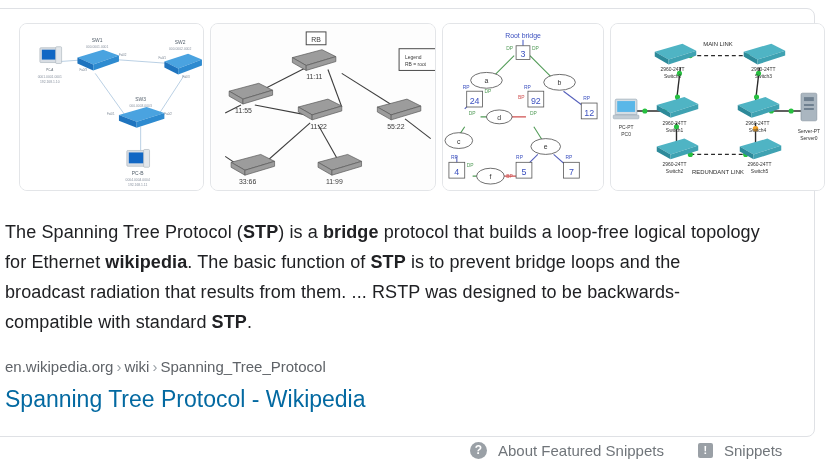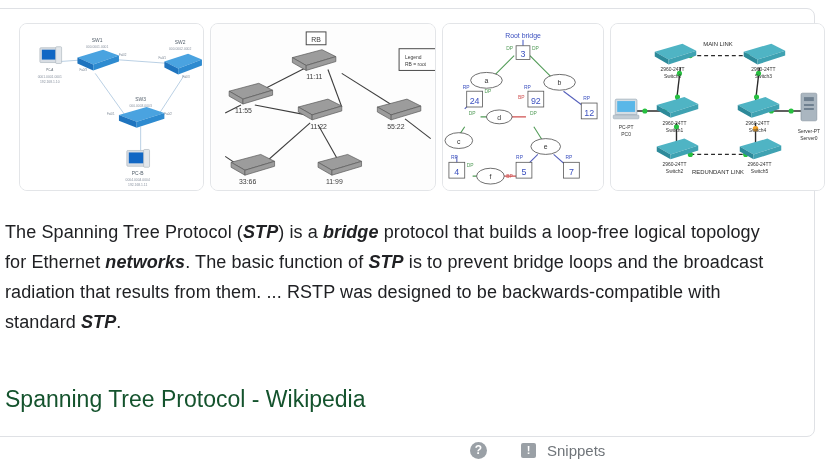--- a/index.html
+++ b/index.html
@@ -49,38 +49,38 @@
   
   .snippet-text{
     position:absolute;
     left:14px; top:208px;
     width:760px;
     font-size:18px;
     line-height:30px;
     color:#202124;
     letter-spacing:0.1px;
   }
-  .snippet-text b{ font-weight:700; color:#202124;font-style:italic; }
+  .snippet-text b{ font-weight:700; color:#202124; }
 
   
   .result-url{
     position:absolute;
     left:14px; top:348px;
     font-size:15px;
     line-height:20px;
     color:#5f6368;
     white-space:nowrap;
   }
   .result-url .crumb-sep{ color:#9aa0a6; padding:0 3px; }
   .result-title{
     position:absolute;
     left:14px; top:375px;
     font-size:23px;
     line-height:30px;
-    color:#14532d;
+    color:#0369a1;
     white-space:nowrap;
     cursor:pointer;
   }
 
   
   .snippet-footer{
     position:absolute;
     left:470px; top:437px;
     height:26px;
     display:flex;
@@ -407,29 +407,33 @@
             <rect x="195" y="74" width="10" height="4" fill="#6f8090"></rect>
             <rect x="195" y="81" width="10" height="2" fill="#6f8090"></rect>
             <rect x="195" y="85" width="10" height="2" fill="#6f8090"></rect>
             <text x="200" y="110" font-size="5" fill="#333" text-anchor="middle" font-family="Liberation Sans, sans-serif">Server-PT</text>
             <text x="200" y="117" font-size="5" fill="#333" text-anchor="middle" font-family="Liberation Sans, sans-serif">Server0</text>
           </g>
         </svg>
       </div>
     </div>
 
-    <div class="snippet-text" id="snippet-text">The Spanning Tree Protocol (<b>STP</b>) is a <b>bridge</b> protocol that builds a loop-free logical topology for Ethernet <b>networks</b>. The basic function of <b>STP</b> is to prevent bridge loops and the broadcast radiation that results from them. ... RSTP was designed to be backwards-compatible with standard <b>STP</b>.</div>
-
+    <div class="snippet-text" id="snippet-text">The Spanning Tree Protocol (<b>STP</b>) is a <b>bridge</b> protocol that builds a loop-free logical topology for Ethernet <b>wikipedia</b>. The basic function of <b>STP</b> is to prevent bridge loops and the broadcast radiation that results from them. ... RSTP was designed to be backwards-compatible with standard <b>STP</b>.</div>
+
+    <div class="result-url">
+      <span>en.wikipedia.org</span><span class="crumb-sep">›</span><span>wiki</span><span class="crumb-sep">›</span><span>Spanning_Tree_Protocol</span>
+    </div>
 
     <div class="result-title">Spanning Tree Protocol - Wikipedia</div>
   </div>
 
   <div class="snippet-footer">
     <div class="footer-item">
       <span class="ico-help">?</span>
+      <span>About Featured Snippets</span>
     </div>
     <div class="footer-item">
       <span class="ico-flag">!</span>
       <span>Snippets</span>
     </div>
   </div>
 
 </div>
 
 </body></html>

